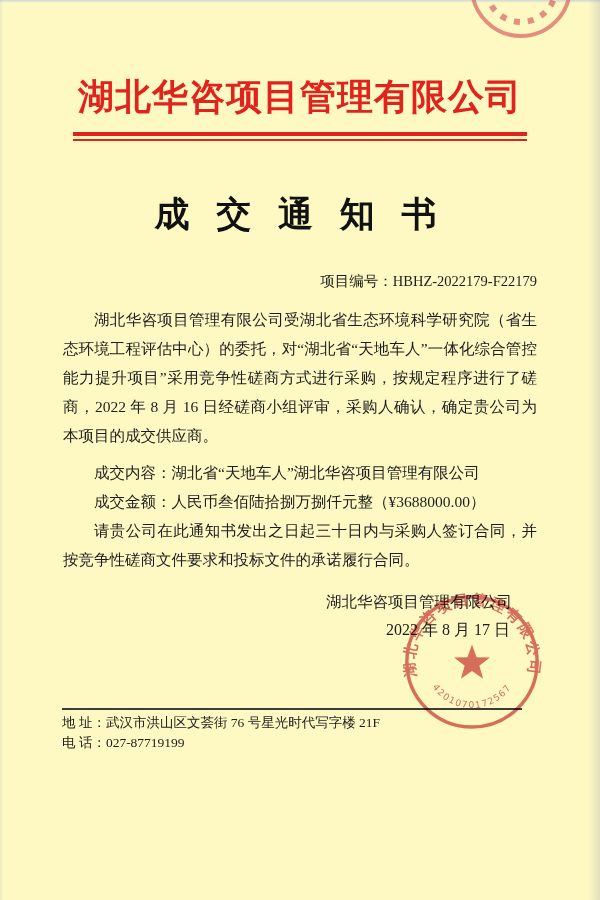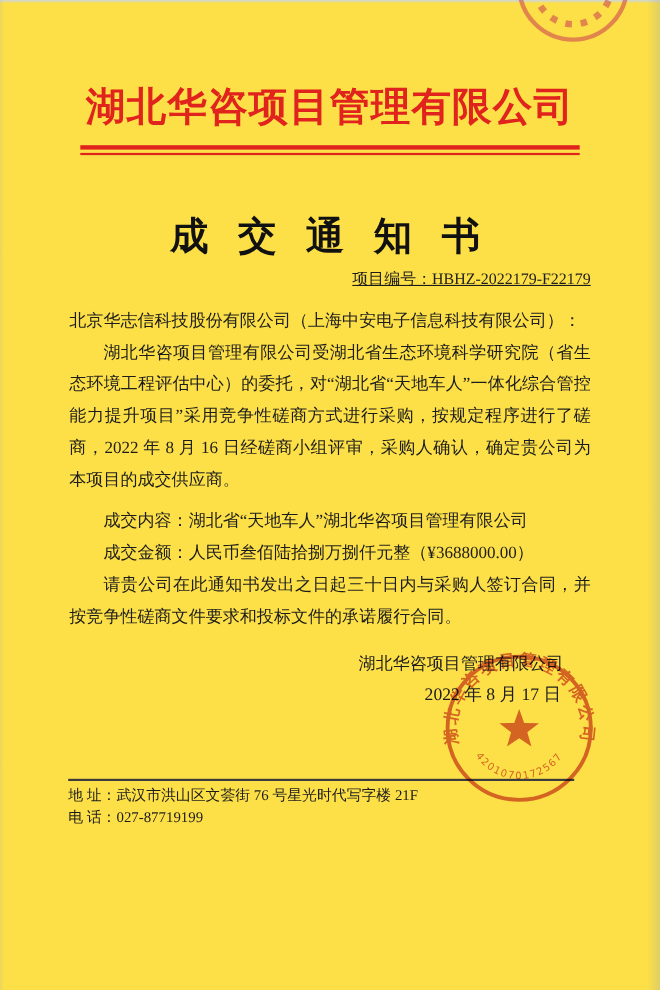--- a/index.html
+++ b/index.html
@@ -3,21 +3,21 @@
 <meta charset="utf-8">
 <style>
   html,body{margin:0;padding:0;}
   body{
     width:600px;height:900px;position:relative;overflow:hidden;
     background:#fbfcfd;
     font-family:"Liberation Serif","DejaVu Serif",serif;
     color:#1c1c1c;
   }
   .page{
-    position:absolute;inset:0;background:#fde047;overflow:hidden;
+    position:absolute;inset:0;background:#fef9c3;overflow:hidden;
   }
   
   .edge-top{position:absolute;top:0;left:0;right:0;height:3px;
     background:linear-gradient(to bottom,#cfd6dc,rgba(255,255,255,0));}
   .edge-right{position:absolute;top:0;right:0;bottom:0;width:12px;
     background:linear-gradient(to right,rgba(255,255,255,0),rgba(150,160,170,.28));}
   .edge-left{position:absolute;top:0;left:0;bottom:0;width:4px;
     background:linear-gradient(to right,rgba(160,170,178,.18),rgba(255,255,255,0));}
 
   .content{position:relative;padding:0 63px;}
@@ -30,21 +30,21 @@
   }
   .rule{
     width:454px;margin:13px auto 0;
     border-top:4px solid #e0231d;border-bottom:2px solid #e0231d;
     height:3px;
   }
   .doc-title{
     margin-top:50px;text-align:center;
     font-size:35px;font-weight:700;letter-spacing:9px;color:#111;
   }
-  .meta{margin-top:6px;text-align:right;font-size:14.5px;text-decoration:underline;}
+  .meta{margin-top:34px;text-align:right;font-size:14.5px;}
   .meta p{margin:0 0 14px 0;}
   .doc-body{margin-top:12px;font-size:15.5px;line-height:29px;text-align:justify;}
   .doc-body p{margin:0;}
   .indent{text-indent:2em;}
   .gap-top{margin-top:8px !important;}
   .closing{margin-top:10px !important;}
 
   .signature{margin-top:18px;text-align:right;font-size:15.5px;position:relative;z-index:2;}
   .sign-company{padding-right:25px;}
   .sign-date{padding-right:27px;margin-top:7px;font-size:16px;}
@@ -83,21 +83,20 @@
 
     <div class="rule"></div>
 
     <div class="doc-title">成 交 通 知 书</div>
 
     <div class="meta">
       <p><span>项目编号：</span><span>HBHZ-2022179-F22179</span></p>
     </div>
 
     <div class="doc-body">
-      <p>北京华志信科技股份有限公司（上海中安电子信息科技有限公司）：</p>
       <p class="indent">湖北华咨项目管理有限公司受湖北省生态环境科学研究院（省生态环境工程评估中心）的委托，对“湖北省“天地车人”一体化综合管控能力提升项目”采用竞争性磋商方式进行采购，按规定程序进行了磋商，2022 年 8 月 16 日经磋商小组评审，采购人确认，确定贵公司为本项目的成交供应商。</p>
       <p class="indent gap-top">成交内容：湖北省“天地车人”湖北华咨项目管理有限公司</p>
       <p class="indent">成交金额：人民币叁佰陆拾捌万捌仟元整（¥3688000.00）</p>
       <p class="indent">请贵公司在此通知书发出之日起三十日内与采购人签订合同，并按竞争性磋商文件要求和投标文件的承诺履行合同。</p>
     </div>
 
     <div class="signature">
       <div class="sign-company">湖北华咨项目管理有限公司</div>
       <div class="sign-date">2022 年 8 月 17 日</div>
     </div>

